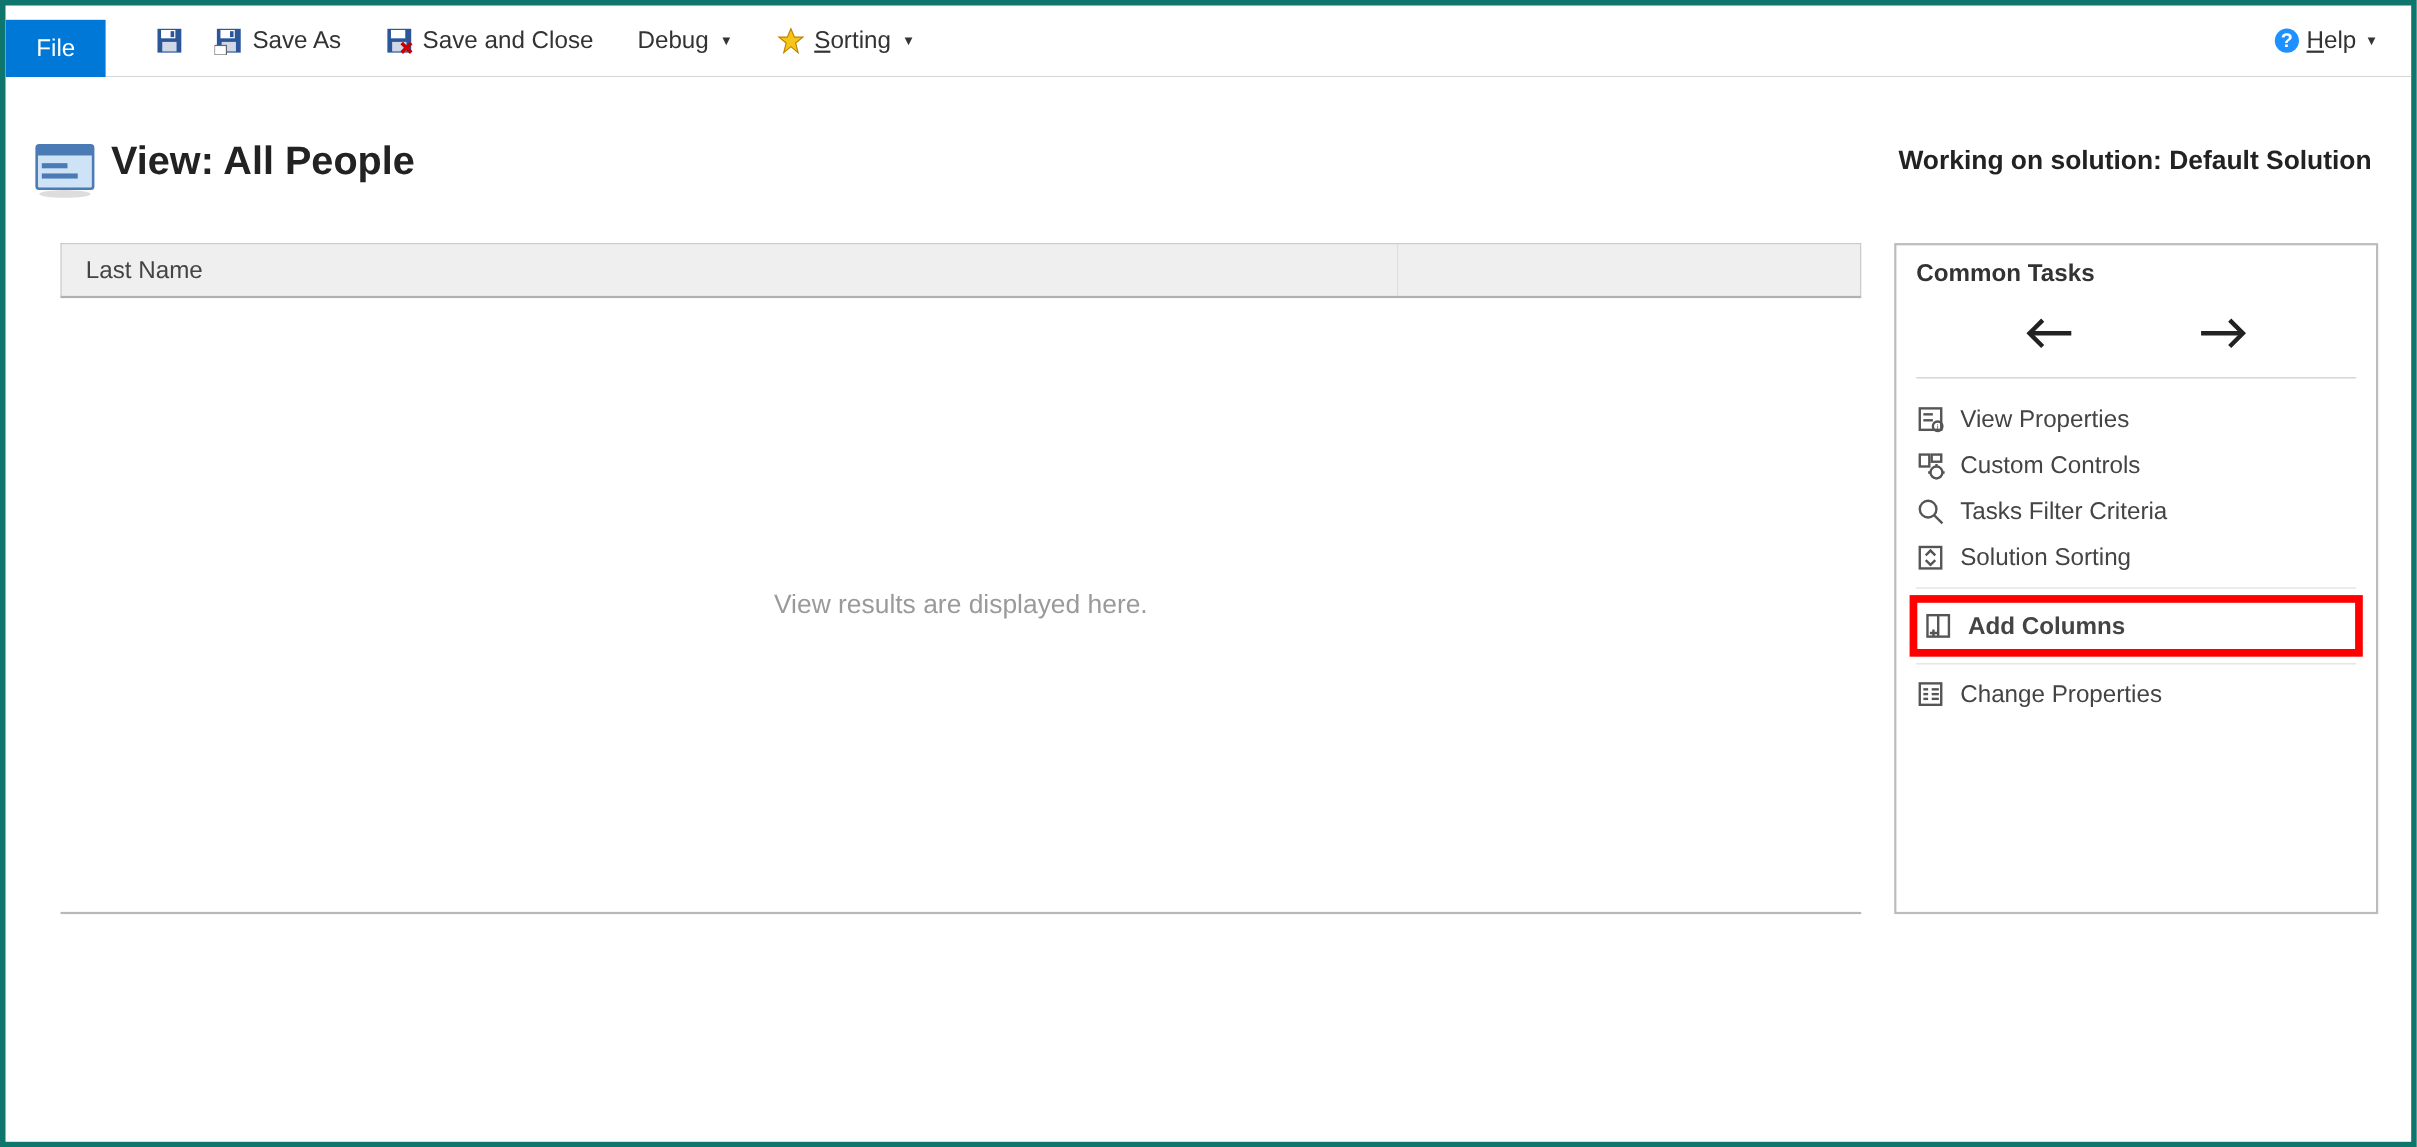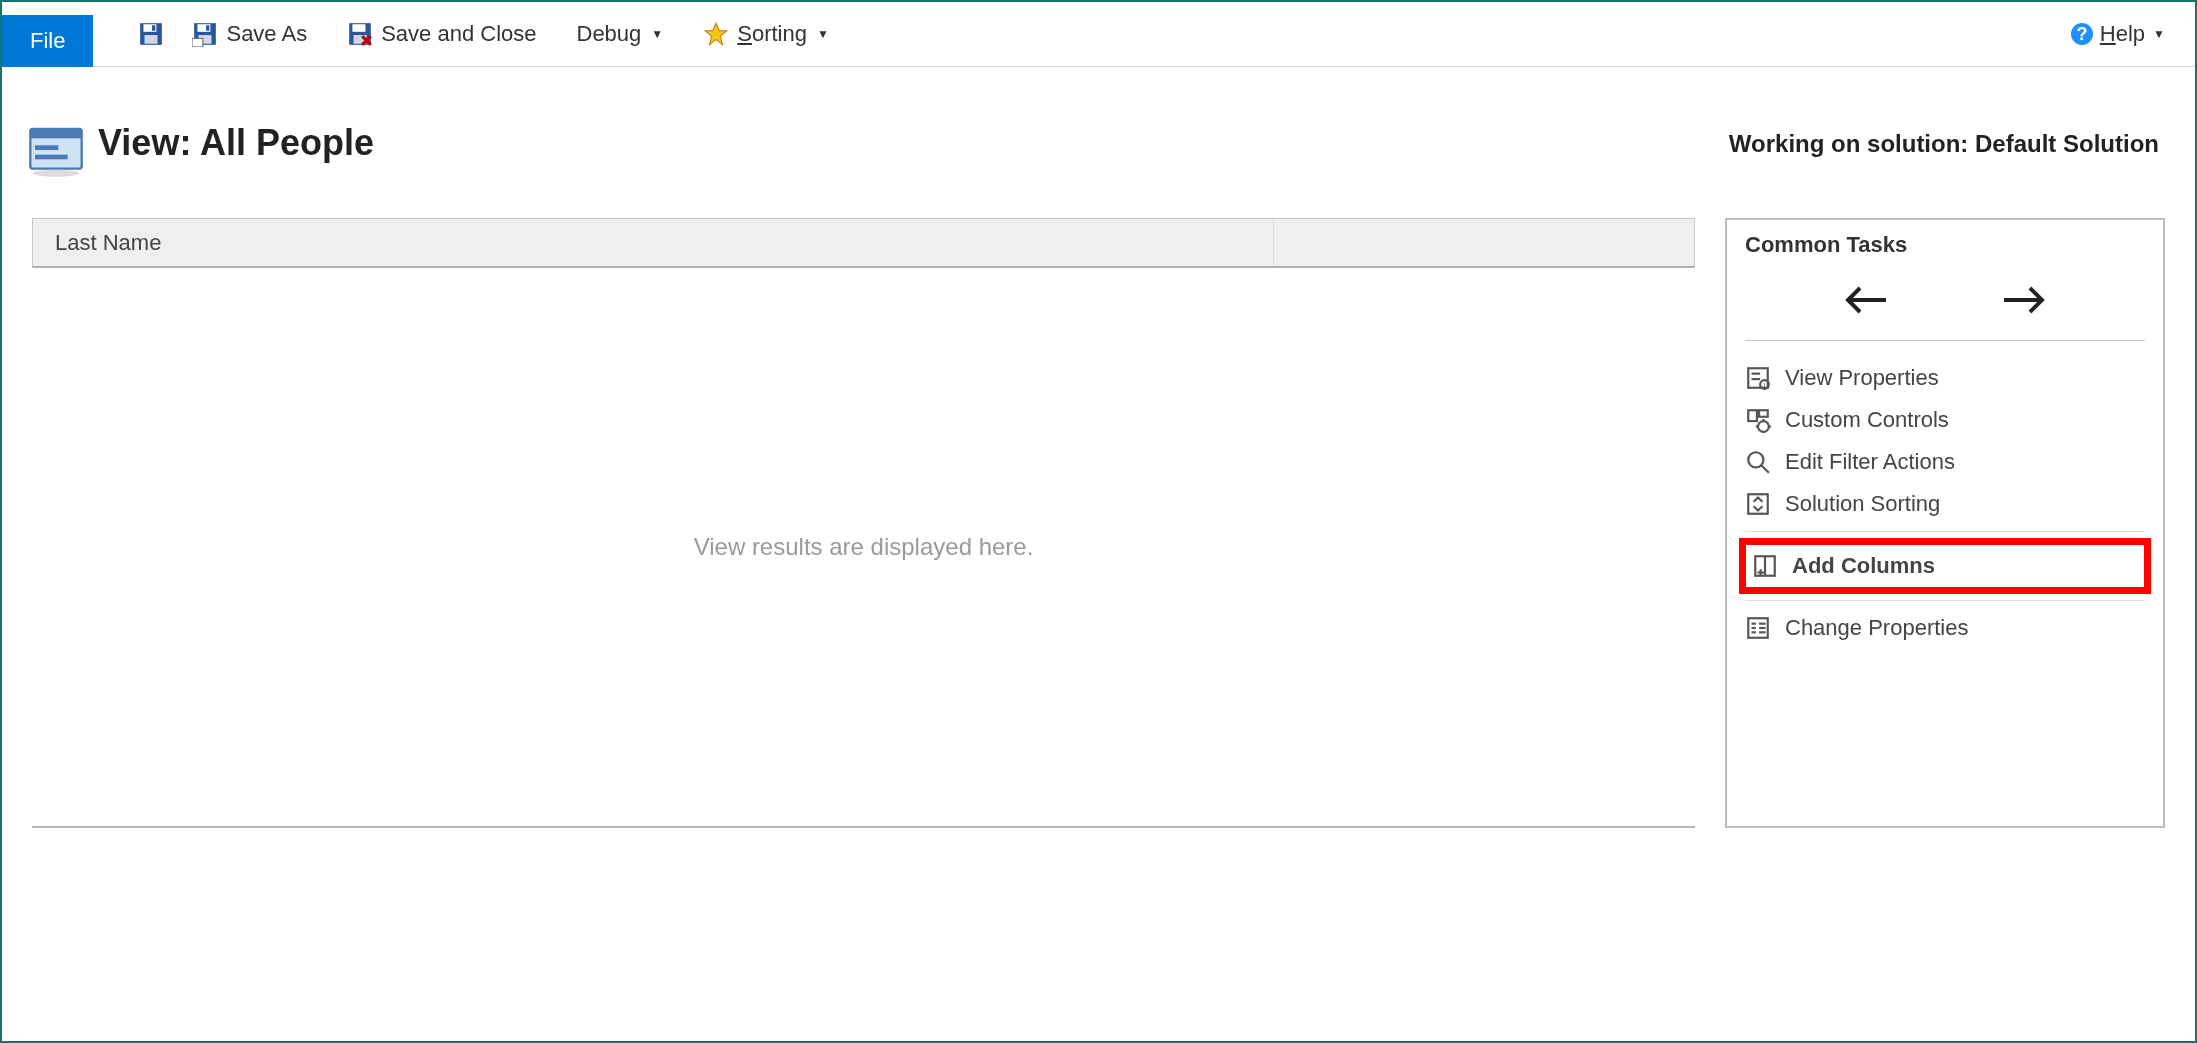--- a/index.html
+++ b/index.html
@@ -4,21 +4,21 @@
 <style>
   * { box-sizing: border-box; }
   body {
     margin: 0;
     font-family: "Segoe UI", Arial, sans-serif;
     font-size: 20px;
     color: #333;
     background: #fff;
   }
   .frame {
-    border: 2px solid #0f766e;
+    border: 5px solid #0f766e;
     width: 2197px;
     height: 1043px;
     position: relative;
     overflow: hidden;
   }
 
   
   .toolbar {
     display: flex;
     align-items: center;
@@ -70,21 +70,21 @@
     font-size: 24px;
     font-weight: 700;
     color: #222;
     padding-top: 8px;
     padding-right: 10px;
   }
 
   
   .main {
     display: flex;
-    padding: 20px 30px 0 30px;
+    padding: 20px 30px 0 50px;
     gap: 30px;
   }
   .grid-area {
     flex: 1;
   }
   .grid-header {
     background: #efefef;
     border: 1px solid #c8c8c8;
     border-bottom: 2px solid #b0b0b0;
     height: 50px;
@@ -271,21 +271,21 @@
             <path d="M17 13v-2M17 25v-2M12 18h-2M24 18h-2" stroke="#555" stroke-width="2"></path>
           </svg>
         <span>Custom Controls</span>
       </div>
 
       <div class="task-item">
         <svg width="26" height="26" viewBox="0 0 24 24">
             <circle cx="10" cy="10" r="7" fill="none" stroke="#555" stroke-width="2"></circle>
             <line x1="15" y1="15" x2="22" y2="22" stroke="#555" stroke-width="2"></line>
           </svg>
-        <span>Edit Filter Actions</span>
+        <span>Tasks Filter Criteria</span>
       </div>
 
       <div class="task-item">
         <svg width="26" height="26" viewBox="0 0 24 24">
             <rect x="3" y="3" width="18" height="18" fill="none" stroke="#555" stroke-width="2"></rect>
             <polyline points="8,10 12,6 16,10" fill="none" stroke="#555" stroke-width="2"></polyline>
             <polyline points="8,14 12,18 16,14" fill="none" stroke="#555" stroke-width="2"></polyline>
           </svg>
         <span>Solution Sorting</span>
       </div>

